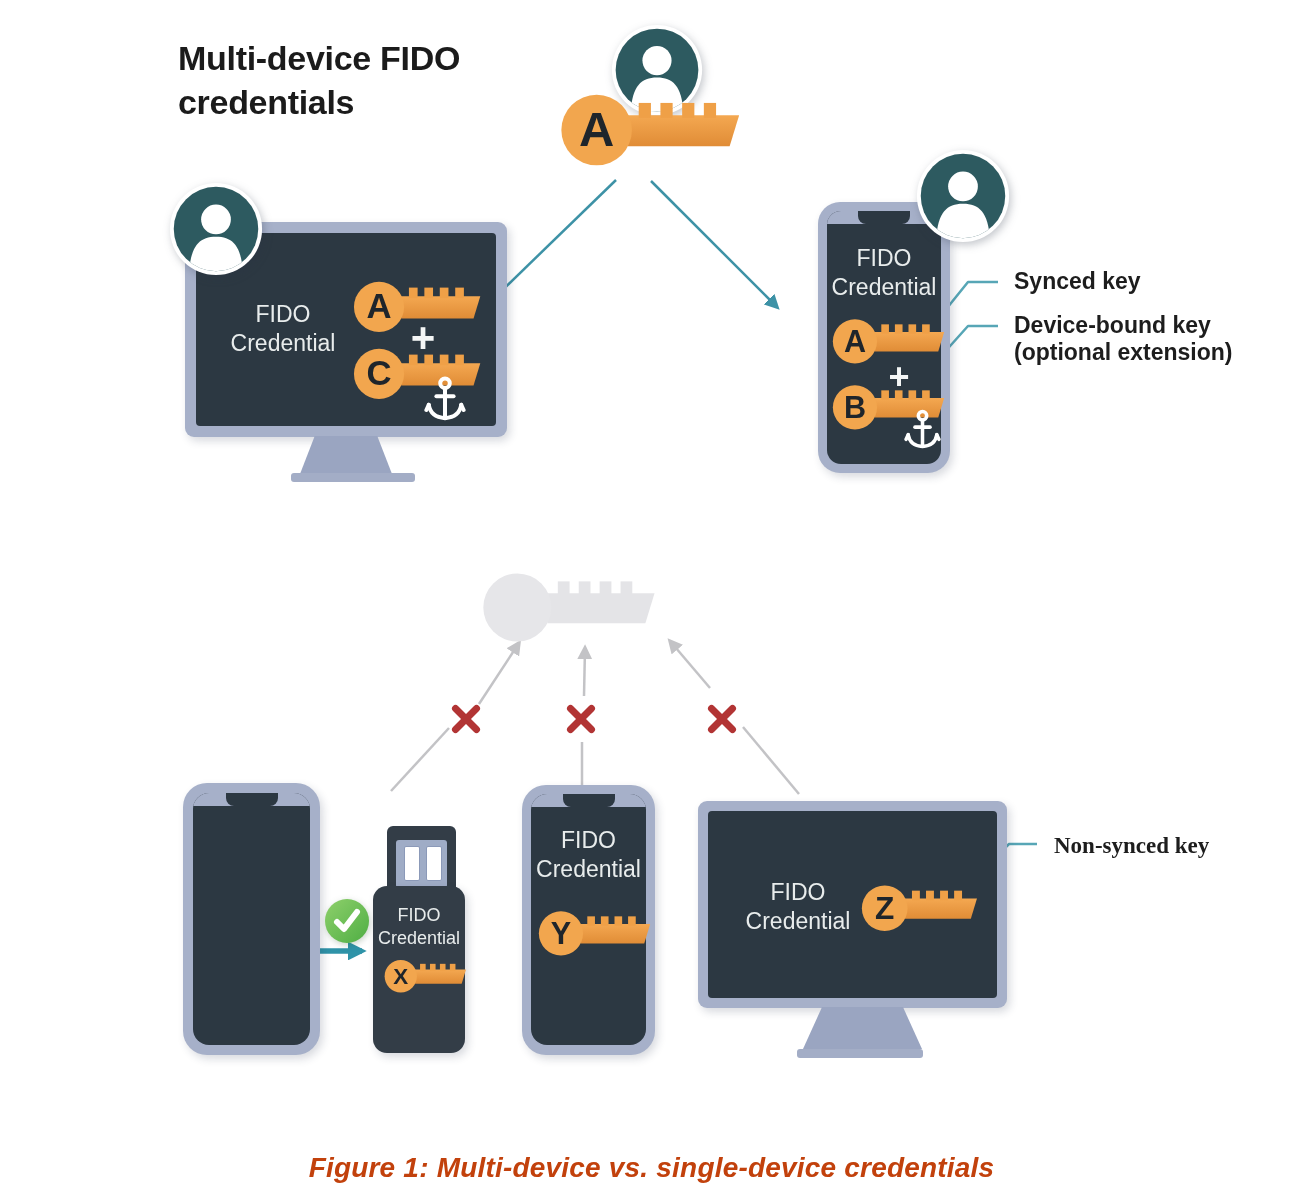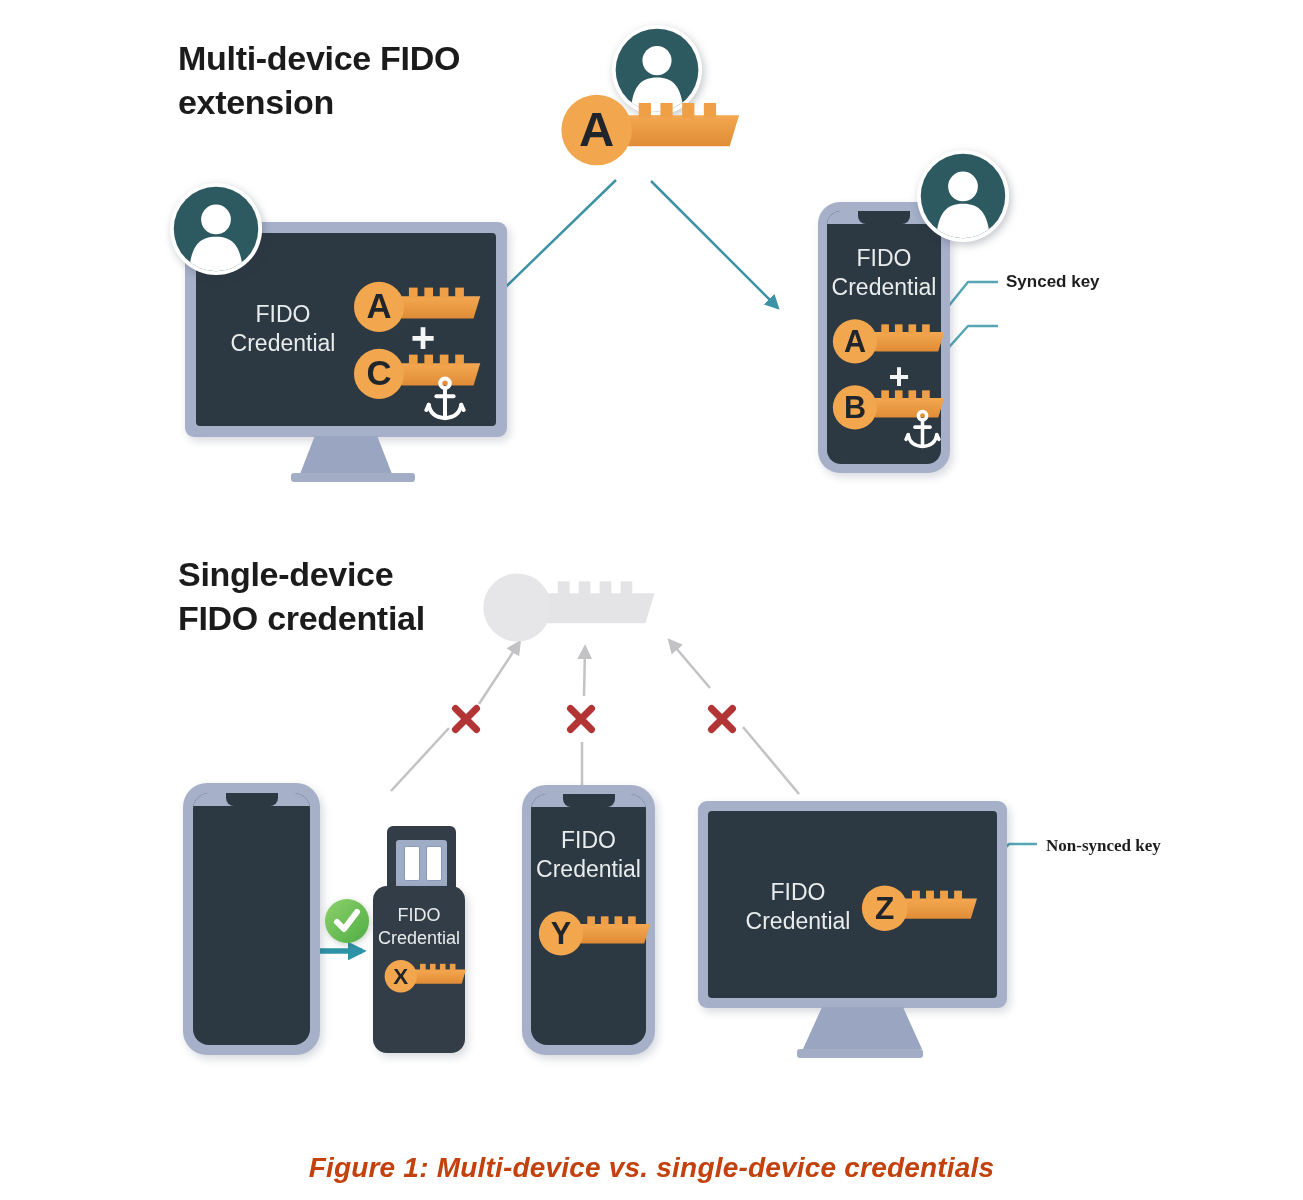--- a/index.html
+++ b/index.html
@@ -16,21 +16,21 @@
   .notch-band{position:absolute;left:0;top:0;width:100%;height:13px;background:#a6b0c9;}
   .notch-tab{position:absolute;top:0;left:50%;transform:translateX(-50%);width:52px;height:13px;
              background:#2c3842;border-radius:0 0 8px 8px;}
   .stand-neck{position:absolute;background:#9aa5c1;}
   .stand-base{position:absolute;background:#a3adc6;border-radius:3px;}
 
   .screen-label{position:absolute;text-align:center;color:#e8ecec;font-size:23px;line-height:29px;}
   .screen-label.small{font-size:18px;line-height:23px;}
   .plus{position:absolute;color:#f4f6f6;font-weight:700;text-align:center;}
 
-  .callout-label{position:absolute;color:#1d1d1d;font-size:17px;line-height:27px;font-weight:700;}
+  .callout-label{position:absolute;color:#1d1d1d;font-size:23px;line-height:27px;font-weight:700;margin-left:8px;}
   .caption{position:absolute;left:0;top:1152px;width:1303px;text-align:center;color:#c2410c;
            font-size:28px;font-style:italic;font-weight:700;letter-spacing:0.2px;}
 
   .key-svg{position:absolute;display:block;}
   .avatar{position:absolute;display:block;filter:drop-shadow(2px 3px 4px rgba(40,50,70,0.28));}
   .anchor{position:absolute;display:block;}
   .check{position:absolute;display:block;filter:drop-shadow(1px 2px 3px rgba(40,80,40,0.25));}
 
   .usb-stem{position:absolute;background:#333d47;border-radius:6px 6px 0 0;}
   .usb-metal{position:absolute;background:#9facc6;border-radius:3px;}
@@ -92,21 +92,21 @@
 
     <g stroke="#2f93a8" stroke-width="5.5" fill="none">
       <line x1="292" y1="951" x2="362" y2="951" marker-start="url(#mTealBold)" marker-end="url(#mTealBold)"></line>
     </g>
 
     <g stroke="#57a6b6" stroke-width="2.5" fill="none" stroke-linejoin="round">
       <polyline points="953,899 1009,844 1037,844"></polyline>
     </g>
   </svg>
 
-  <div class="section-title abs" style="left:178px;top:36px;">Multi-device FIDO extension</div>
+  <div class="section-title abs" style="left:178px;top:36px;">Multi-device FIDO credentials</div>
 
   <svg class="avatar" style="left:610px;top:23px;" width="94" height="94" viewBox="0 0 100 100">
     <defs>
         <clipPath id="avc1">
           <circle cx="50" cy="50" r="44"></circle>
         </clipPath>
       </defs>
     <circle cx="50" cy="50" r="48" fill="#ffffff"></circle>
     <circle cx="50" cy="50" r="44" fill="#2d5a60"></circle>
     <g clip-path="url(#avc1)" fill="#ffffff">
@@ -219,22 +219,25 @@
       </defs>
     <circle cx="50" cy="50" r="48" fill="#ffffff"></circle>
     <circle cx="50" cy="50" r="44" fill="#2d5a60"></circle>
     <g clip-path="url(#avc3)" fill="#ffffff">
       <circle cx="50" cy="40" r="15.5"></circle>
       <path d="M50 58c-17 0-26 9-28 36h56c-2-27-11-36-28-36z"></path>
     </g>
   </svg>
 
   <div class="callout-label" style="left:1006px;top:268px;">Synced key</div>
-
-  <div class="section-title abs" style="left:178px;top:552px;">Single-device FIDO credential</div>
+  <div class="callout-label" style="left:1006px;top:312px;">
+    <div>Device-bound key</div>
+    <div>(optional extension)</div>
+  </div>
+
 
   <svg class="key-svg" style="left:482px;top:567px;" width="183" viewBox="0 0 140 62">
     <polygon points="50,20 132,20 125,43 50,43" fill="#e4e4e7"></polygon>
     <rect x="58" y="11" width="9" height="11" fill="#e4e4e7"></rect>
       <rect x="74" y="11" width="9" height="11" fill="#e4e4e7"></rect>
     <rect x="90" y="11" width="9" height="11" fill="#e4e4e7"></rect>
       <rect x="106" y="11" width="9" height="11" fill="#e4e4e7"></rect>
     <circle cx="27" cy="31" r="26" fill="#e6e6e9"></circle>
   </svg>
 

